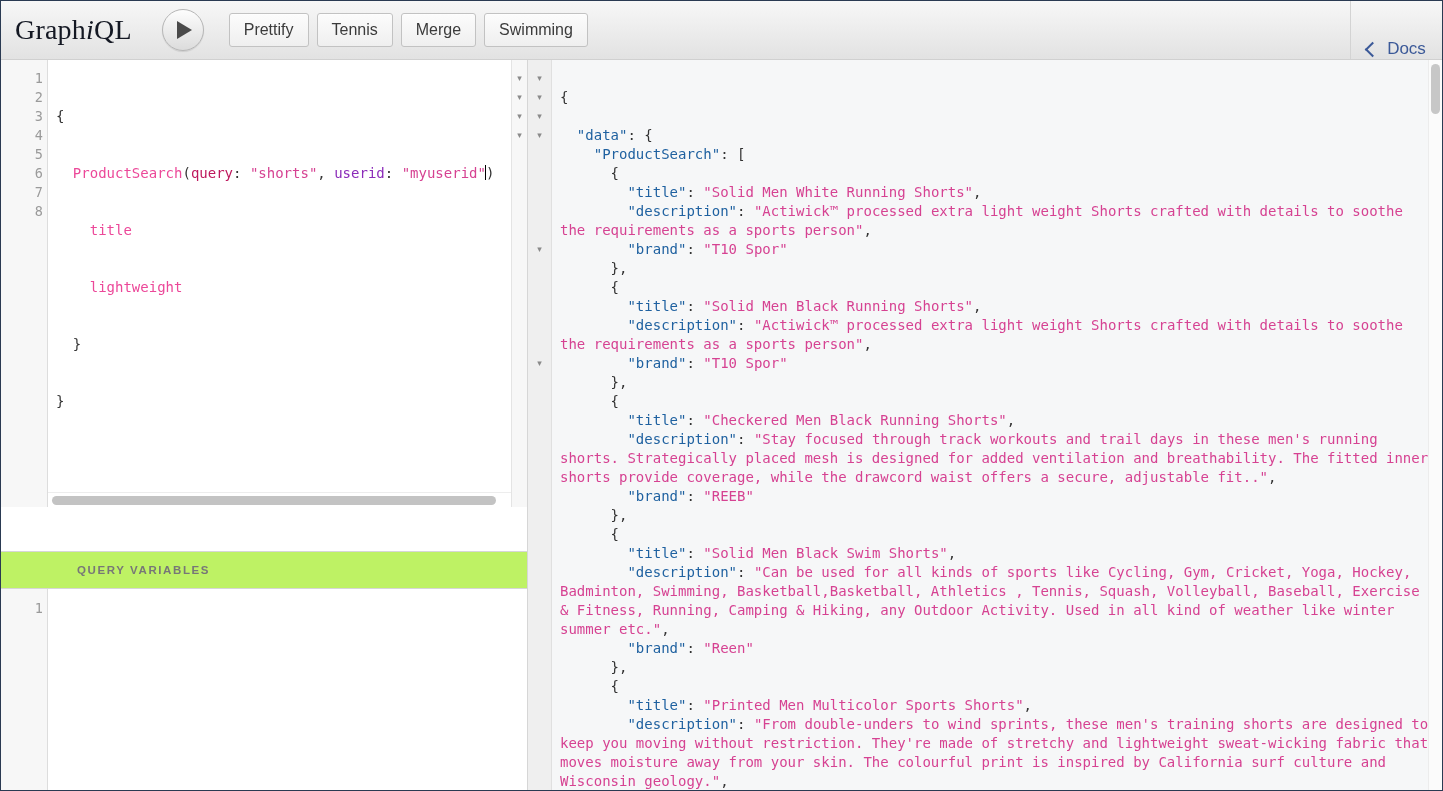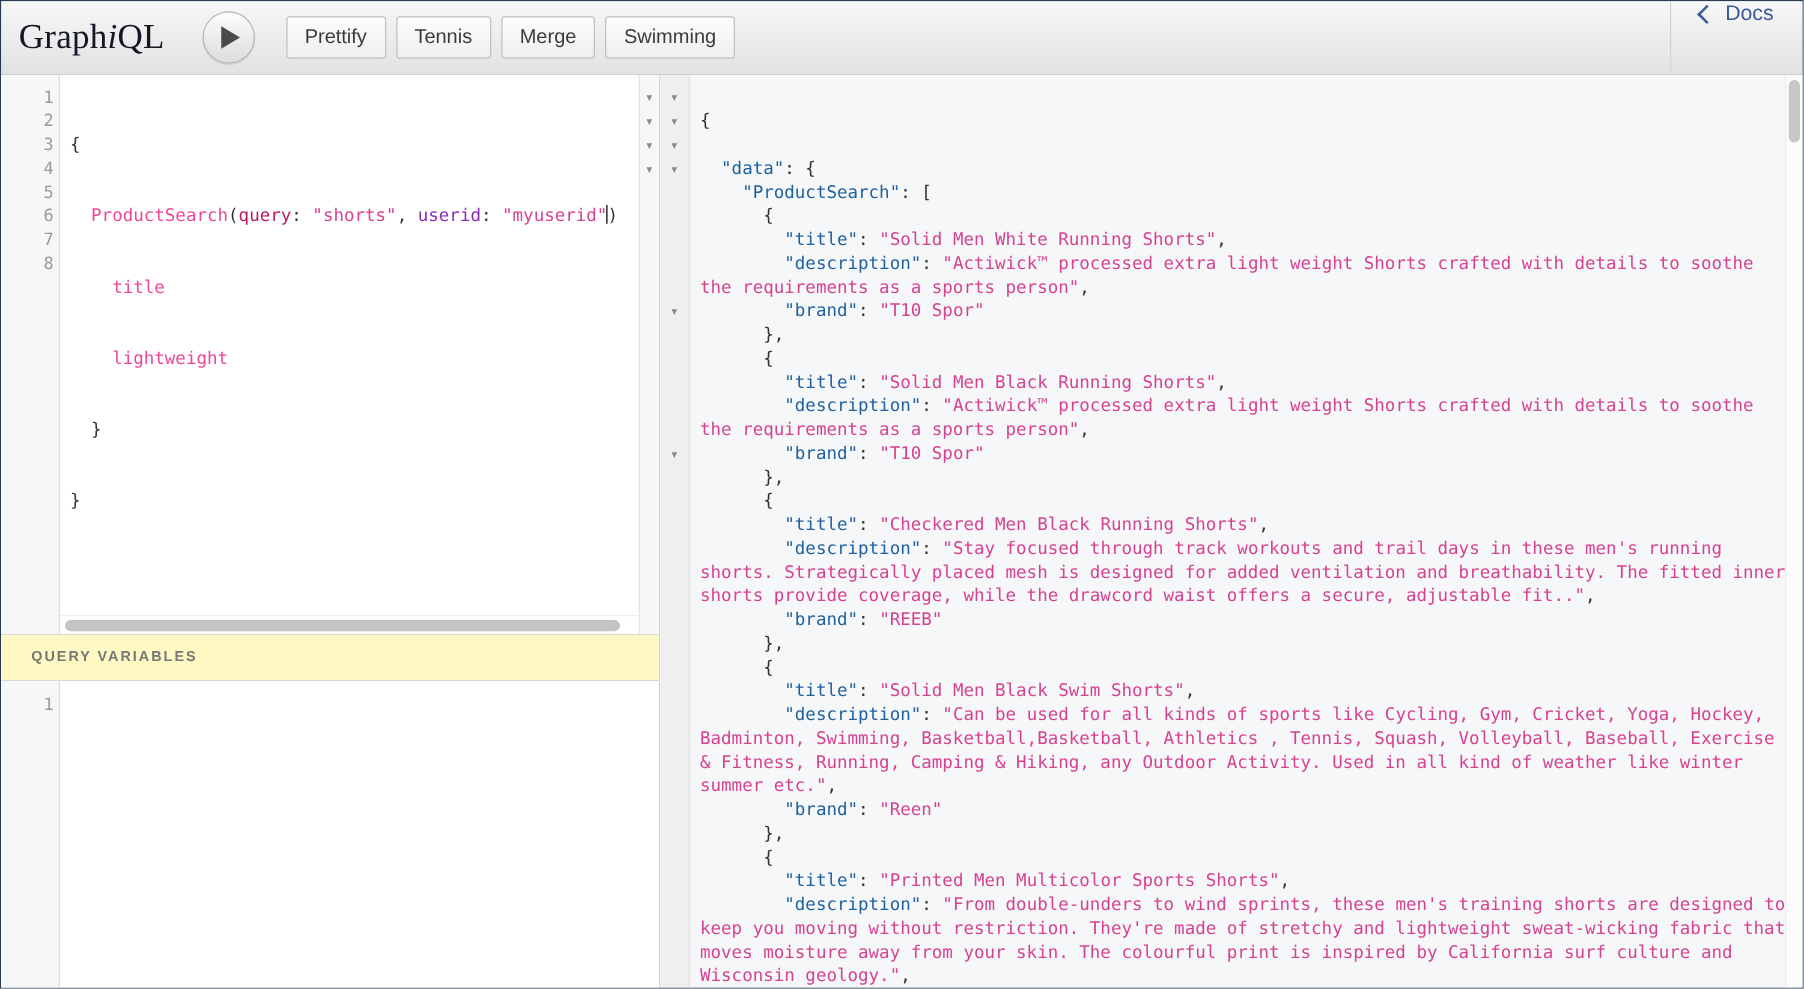--- a/index.html
+++ b/index.html
@@ -92,24 +92,24 @@
     cursor: pointer;
     white-space: nowrap;
     box-shadow: 0 1px 0 rgba(255,255,255,0.6) inset;
   }
 
   .docs-area {
     position: absolute;
     right: 0;
     top: 0;
     bottom: 0;
-    width: 106px;
+    width: 92px;
     border-left: 1px solid #d3d3d3;
     display: flex;
-    align-items: flex-start;
+    align-items: flex-end;
     justify-content: center;
     cursor: pointer;
     box-sizing: border-box;
   }
   .docs-inner {
     display: flex;
     align-items: center;
     gap: 9px;
     color: #3b5998;
     font-size: 17px;
@@ -232,28 +232,29 @@
     height: 9px;
     width: 96%;
     margin-left: 4px;
     background: #c3c3c3;
     border-radius: 5px;
   }
 
   .vars-header {
     height: 38px;
     flex: 0 0 38px;
-    background: #fef9c3;
+    background: #bef264;
     border-top: 1px solid #d6d6d6;
     border-bottom: 1px solid #d6d6d6;
     box-sizing: border-box;
     display: flex;
     align-items: center;
-    padding-left: 24px;
+    padding-left: 76px;
     cursor: pointer;
+    margin-top: 44px;
   }
   .vars-header span {
     font-size: 11.5px;
     font-weight: bold;
     letter-spacing: 1.6px;
     color: #777777;
     font-family: "Liberation Sans", sans-serif;
     user-select: none;
   }
 

